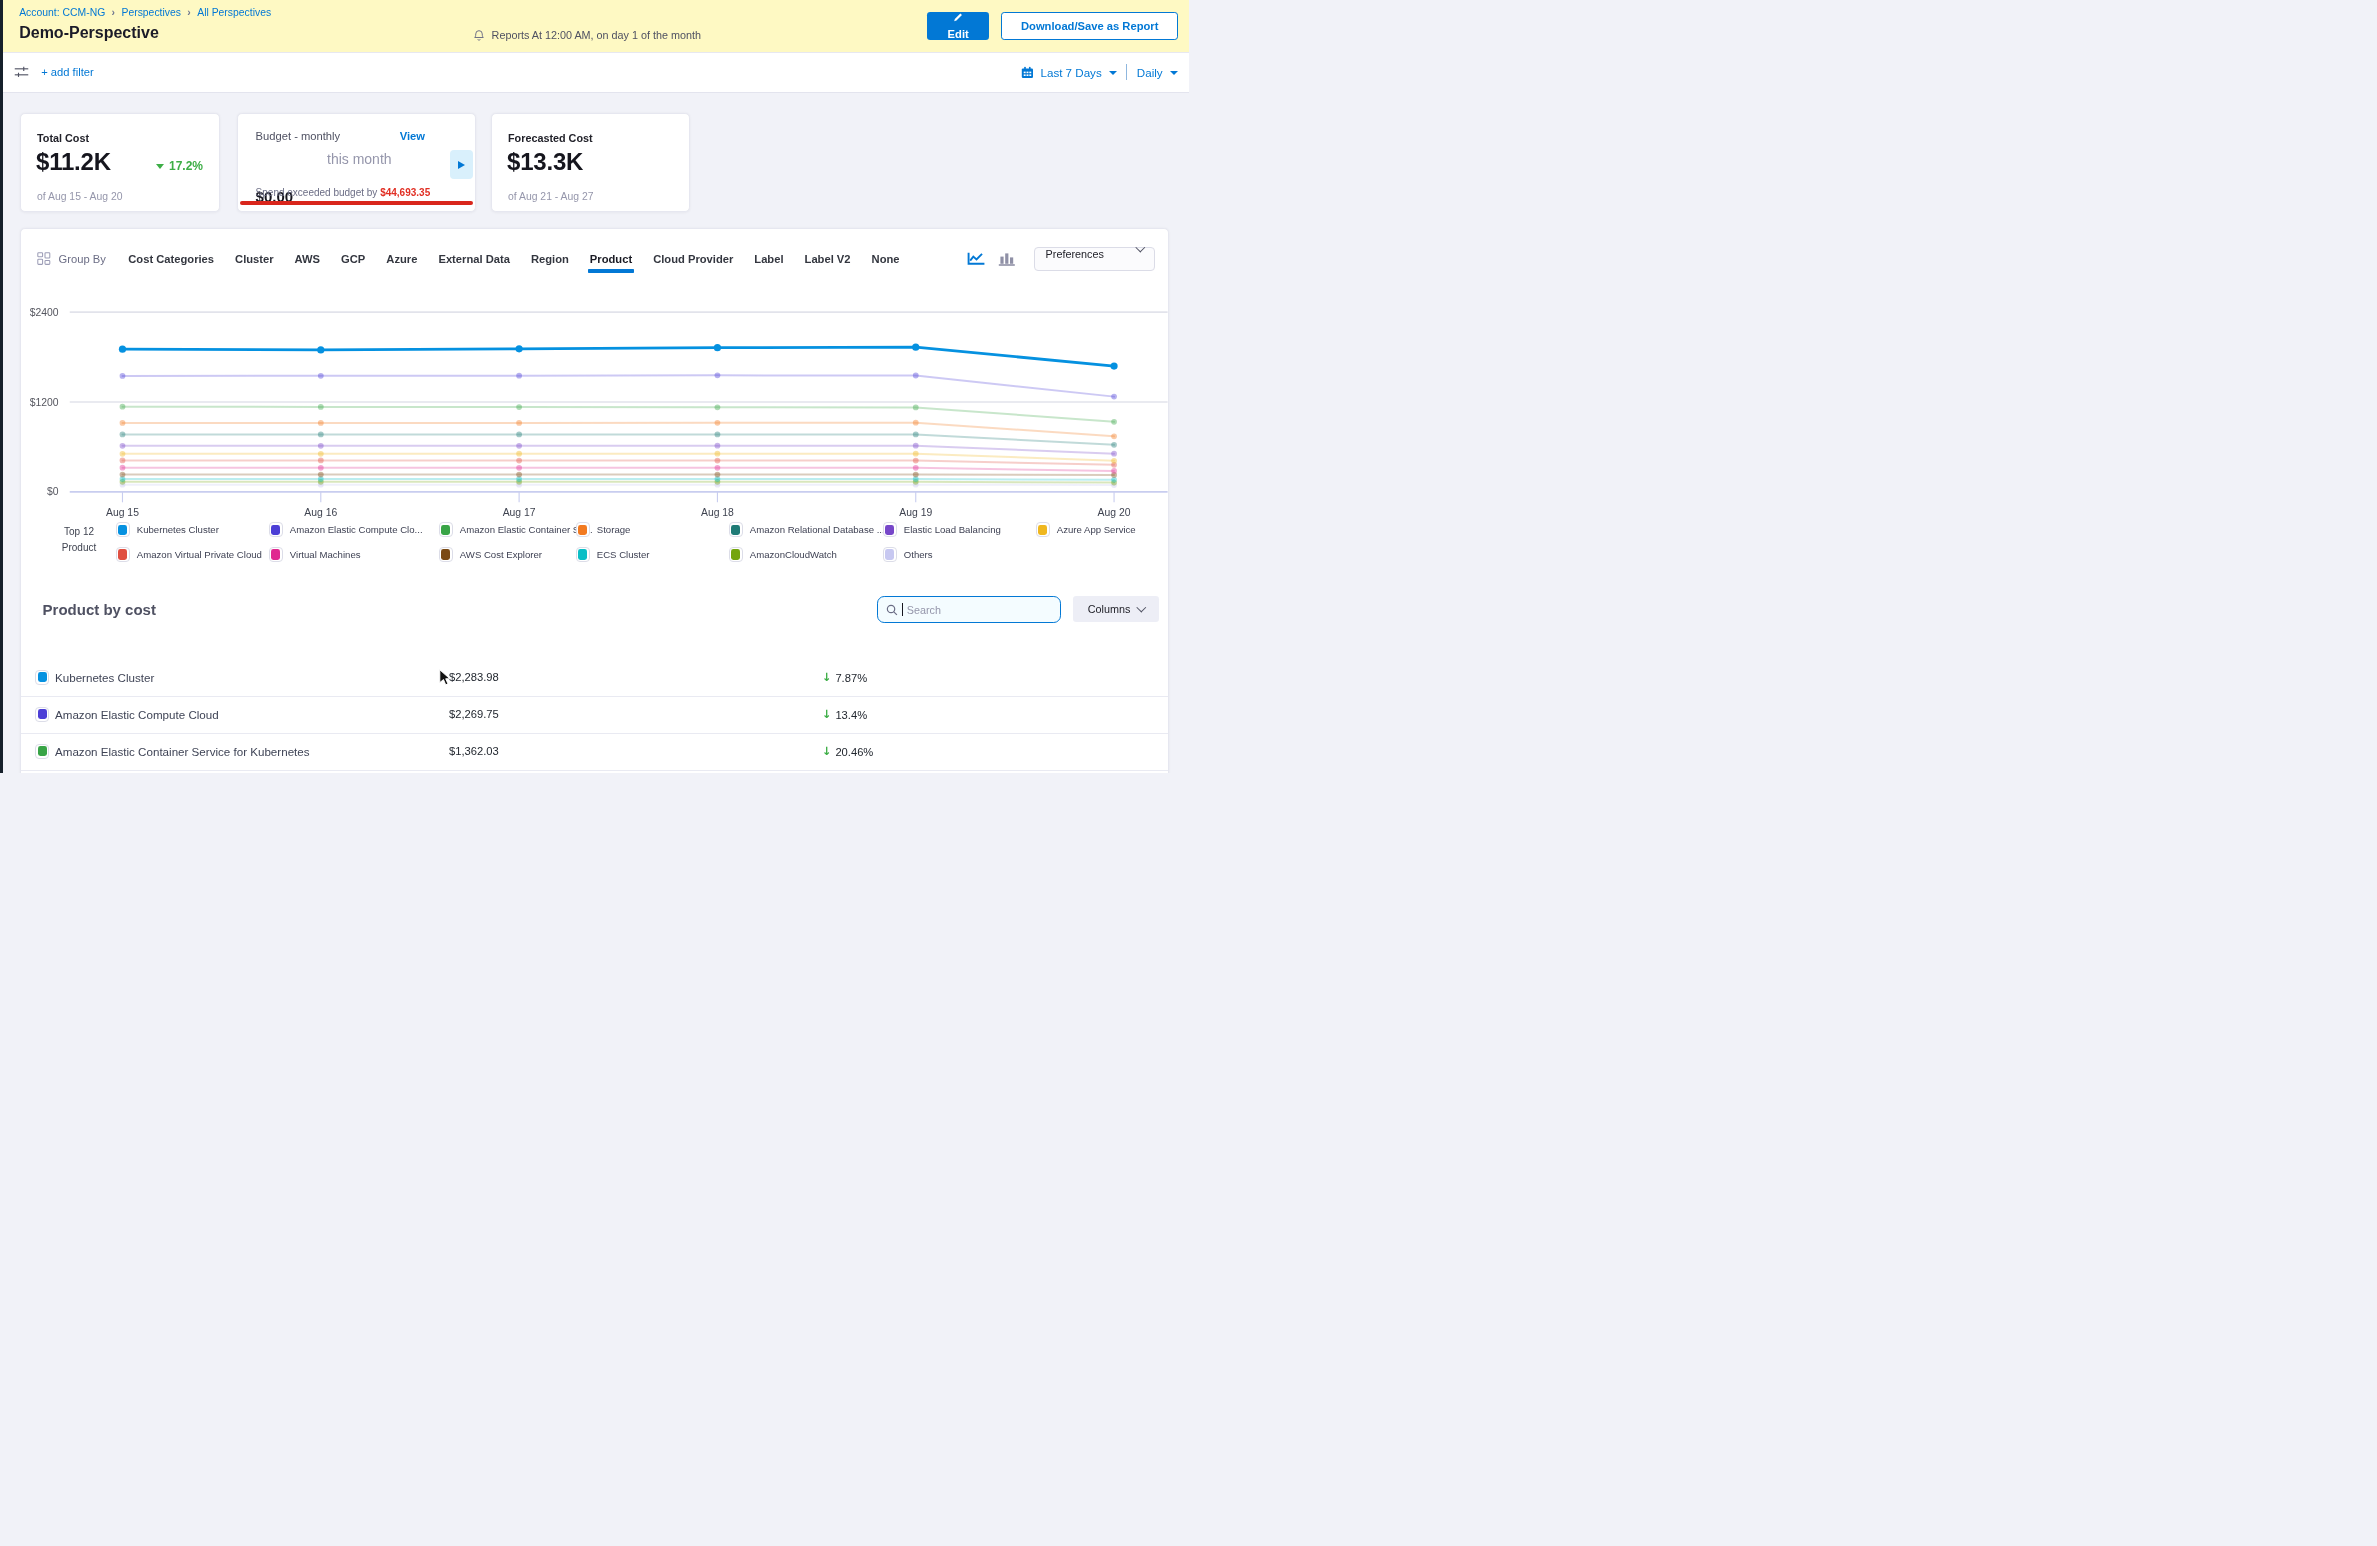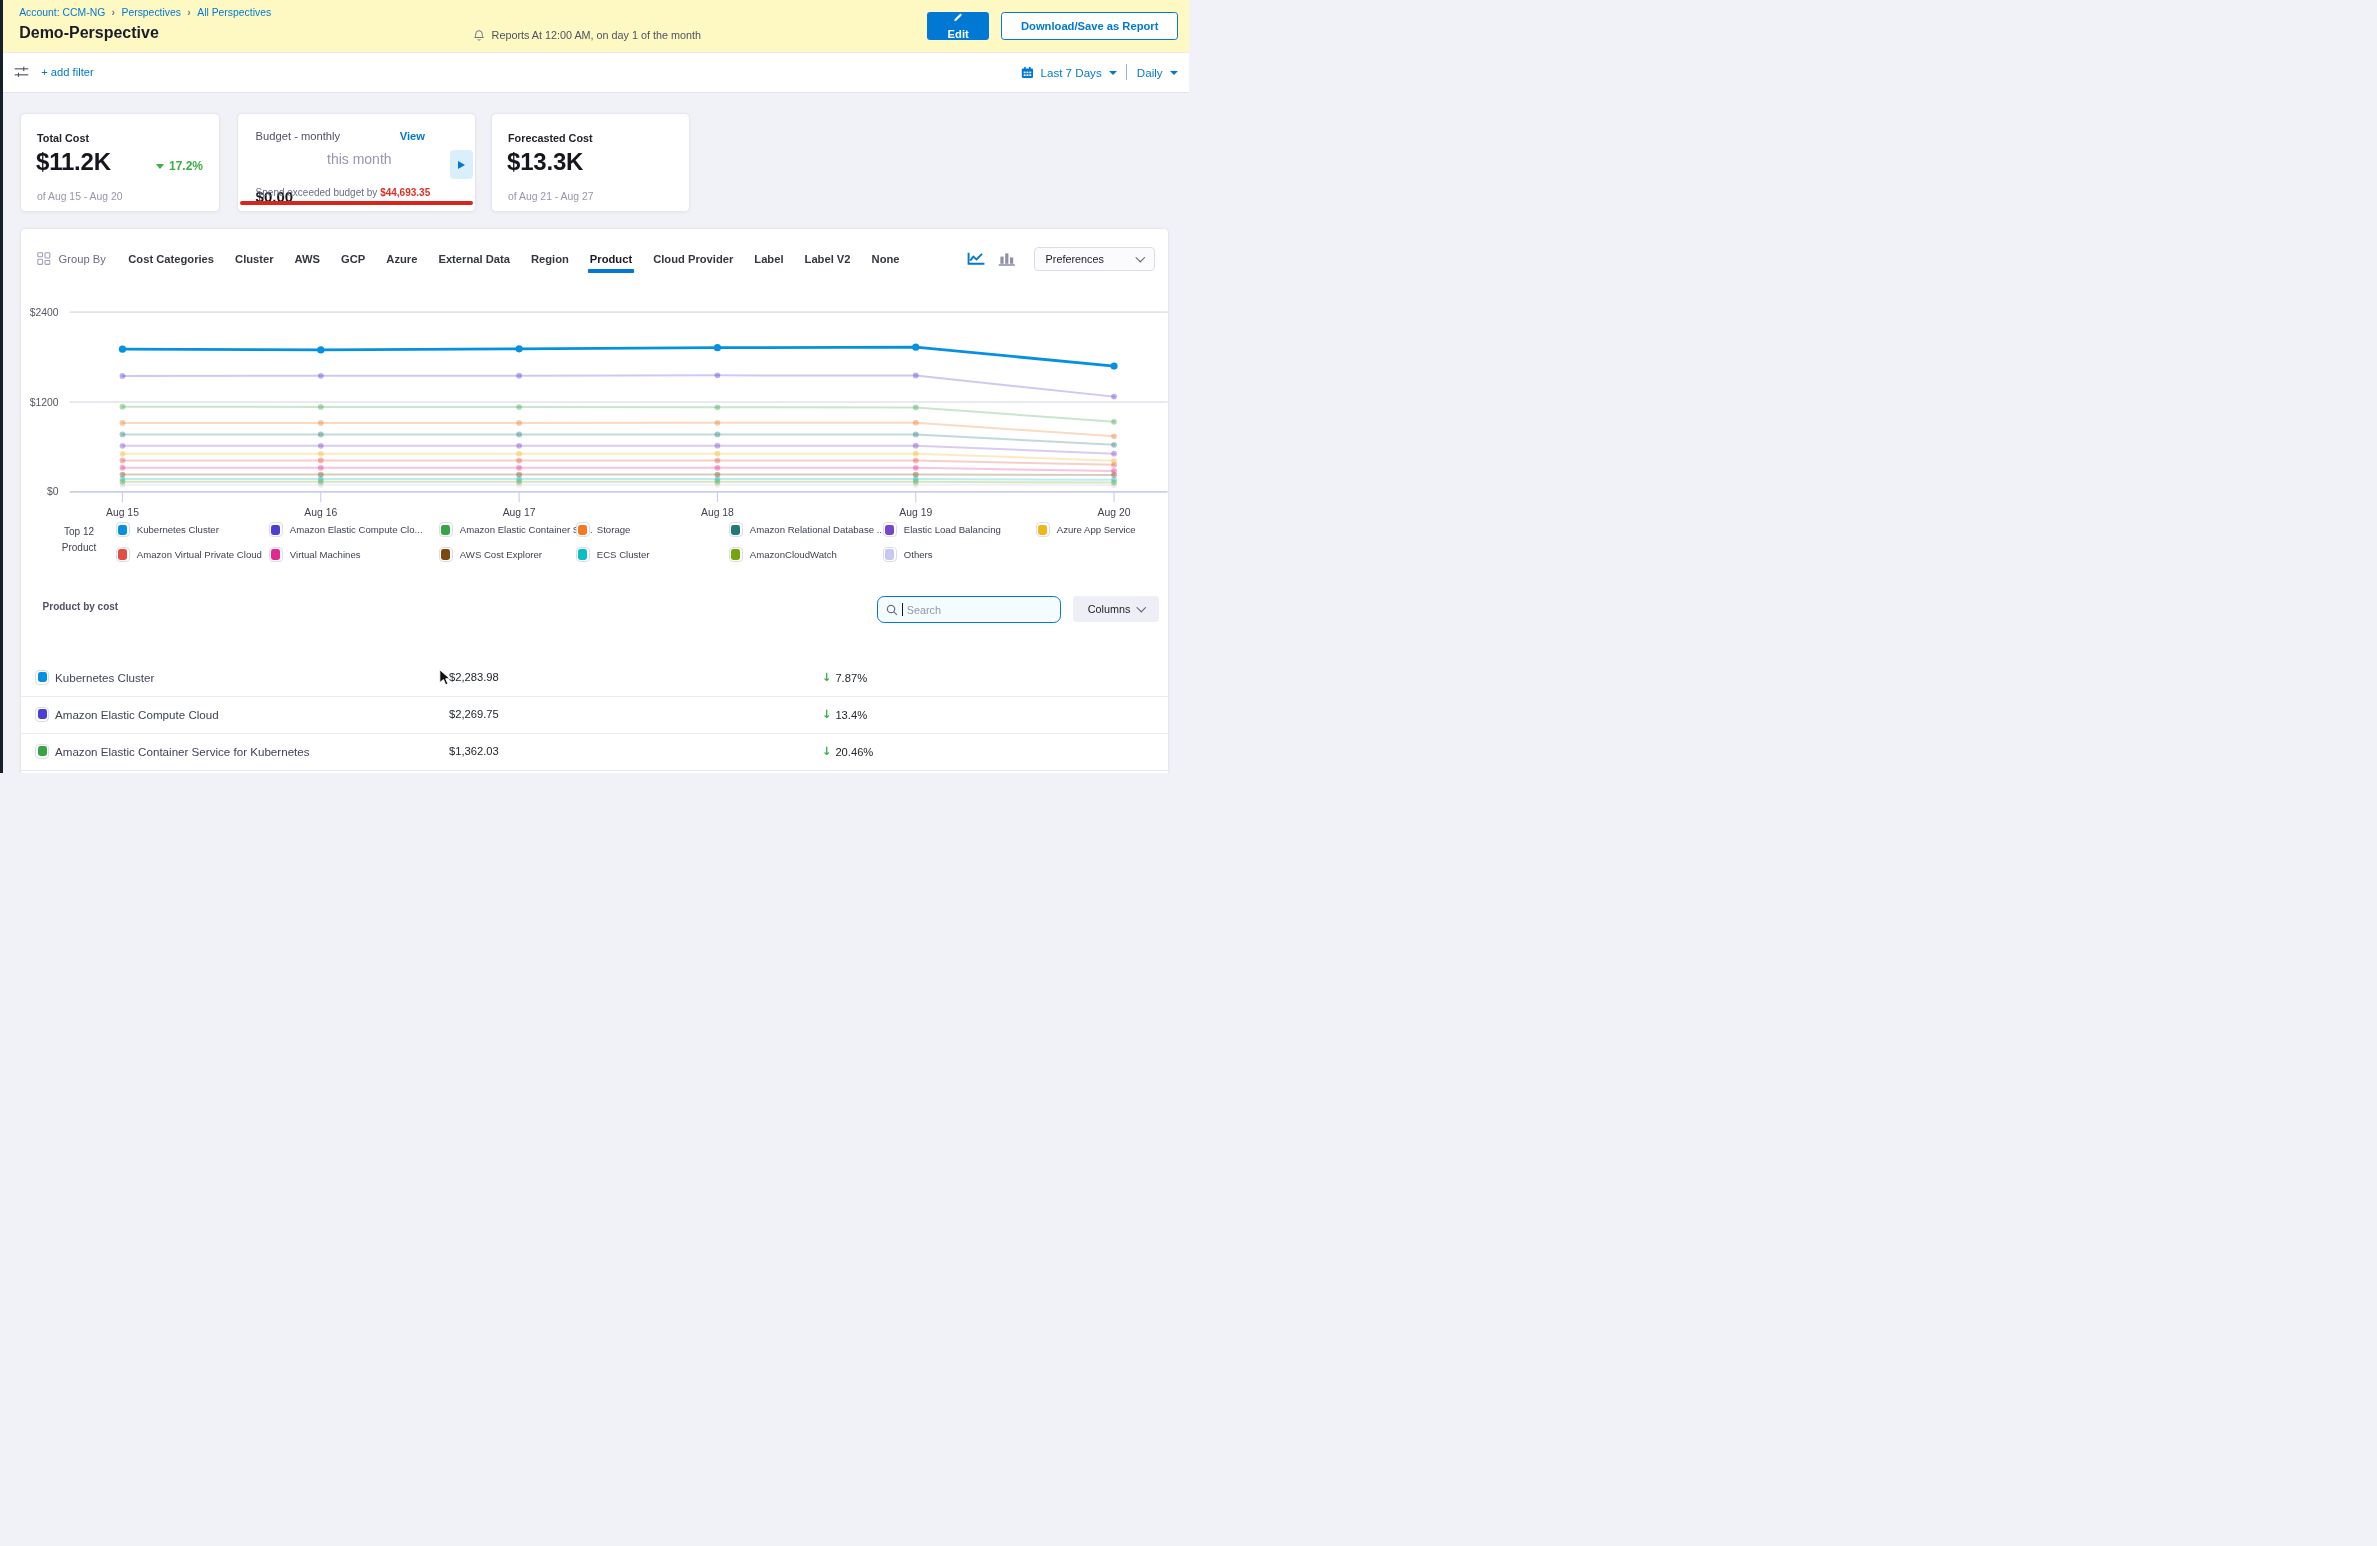--- a/index.html
+++ b/index.html
@@ -60,36 +60,36 @@
   .main-card{position:absolute;left:20px;top:228px;width:1149px;height:567px;background:#fff;border:0.8px solid #E6E7F0;
              border-radius:4.8px;box-shadow:0 0.8px 2.4px rgba(40,41,61,.05);box-sizing:border-box;}
   .gb-row{position:absolute;left:16px;top:16px;right:12.8px;height:27px;display:flex;align-items:center;}
   .gb-label{color:#6B6D85;font-size:11.2px;margin-left:8px;}
   .tabs{display:flex;margin-left:22.4px;gap:21px;}
   .tab{font-size:11.2px;font-weight:bold;color:#33363F;position:relative;white-space:nowrap;cursor:pointer;}
   .tab.active{color:#191A23;}
   .tab.active::after{content:'';position:absolute;left:-1.6px;right:-1.6px;bottom:-8px;height:3.2px;background:#0278D5;border-radius:0.8px;}
   .gb-right{margin-left:auto;display:flex;align-items:center;gap:12px;}
   .chart-type{cursor:pointer;display:flex;}
-  .pref-btn{width:121px;height:24px;border:0.8px solid #DBDCE7;border-radius:4px;background:#FBFBFD;display:flex;align-items:center;
+  .pref-btn{width:121px;height:24px;border:0.8px solid #DBDCE7;border-radius:4px;background:#FBFBFD;display:flex;align-items:flex-start;
             justify-content:space-between;padding:0 10.4px;font-size:10.8px;color:#22222A;box-sizing:border-box;cursor:pointer;margin-left:6.4px;}
   .chev{width:5.6px;height:5.6px;border-right:1.6px solid #4F5162;border-bottom:1.6px solid #4F5162;transform:rotate(45deg);margin-top:-3.2px;}
 
   
   .legend{position:absolute;left:0;top:292px;right:12.8px;height:46px;}
   .legend-title{position:absolute;left:30px;top:3.2px;width:56px;text-align:center;color:#3F4350;font-size:10px;line-height:16px;}
   .legend-grid{position:absolute;left:95px;top:0;display:grid;grid-template-columns:153px 170px 137px 153px 154px 153px auto;row-gap:7.2px;}
   .lg-item{display:flex;align-items:center;gap:7.2px;height:17.6px;cursor:pointer;}
   .sw{width:13.6px;height:15px;border:0.8px solid #DCDDE8;border-radius:4px;background:#fff;display:flex;align-items:center;
       justify-content:center;box-sizing:border-box;flex:0 0 auto;}
   .sw i{display:block;width:8.8px;height:10.4px;border-radius:2.4px;}
   .lg-label{font-size:9.6px;color:#3F4254;white-space:nowrap;}
 
   
-  .pbc-title{position:absolute;left:21.6px;top:372px;font-size:10px;font-weight:bold;color:#4F5162;}
+  .pbc-title{position:absolute;left:21.6px;top:372px;font-size:15px;font-weight:bold;color:#4F5162;}
   .search{position:absolute;left:856px;top:367px;width:184px;height:27px;border:1.6px solid #0278D5;border-radius:7.2px;
           background:#F4FCFF;box-sizing:border-box;display:flex;align-items:center;padding:0 8px;gap:4px;cursor:text;}
   .search .ph{color:#9596AB;font-size:10.8px;}
   .caret{width:0.8px;height:12.8px;background:#16161E;}
   .columns-btn{position:absolute;left:1052px;top:367px;width:86px;height:25.6px;background:#EDEEF6;border-radius:3.2px;
                display:flex;align-items:center;justify-content:center;gap:7.2px;font-size:10.8px;color:#22222A;cursor:pointer;}
   .thead{position:absolute;left:0;top:408px;right:0;height:23px;background:#EDEFF6;}
   .th{position:absolute;top:7.2px;font-size:8.8px;font-weight:bold;color:#22272F;letter-spacing:0.3px;}
   .th-name{left:12px;} .th-cost{left:423px;} .th-trend{left:799px;}
   .rows{position:absolute;left:0;top:431px;right:0;}

